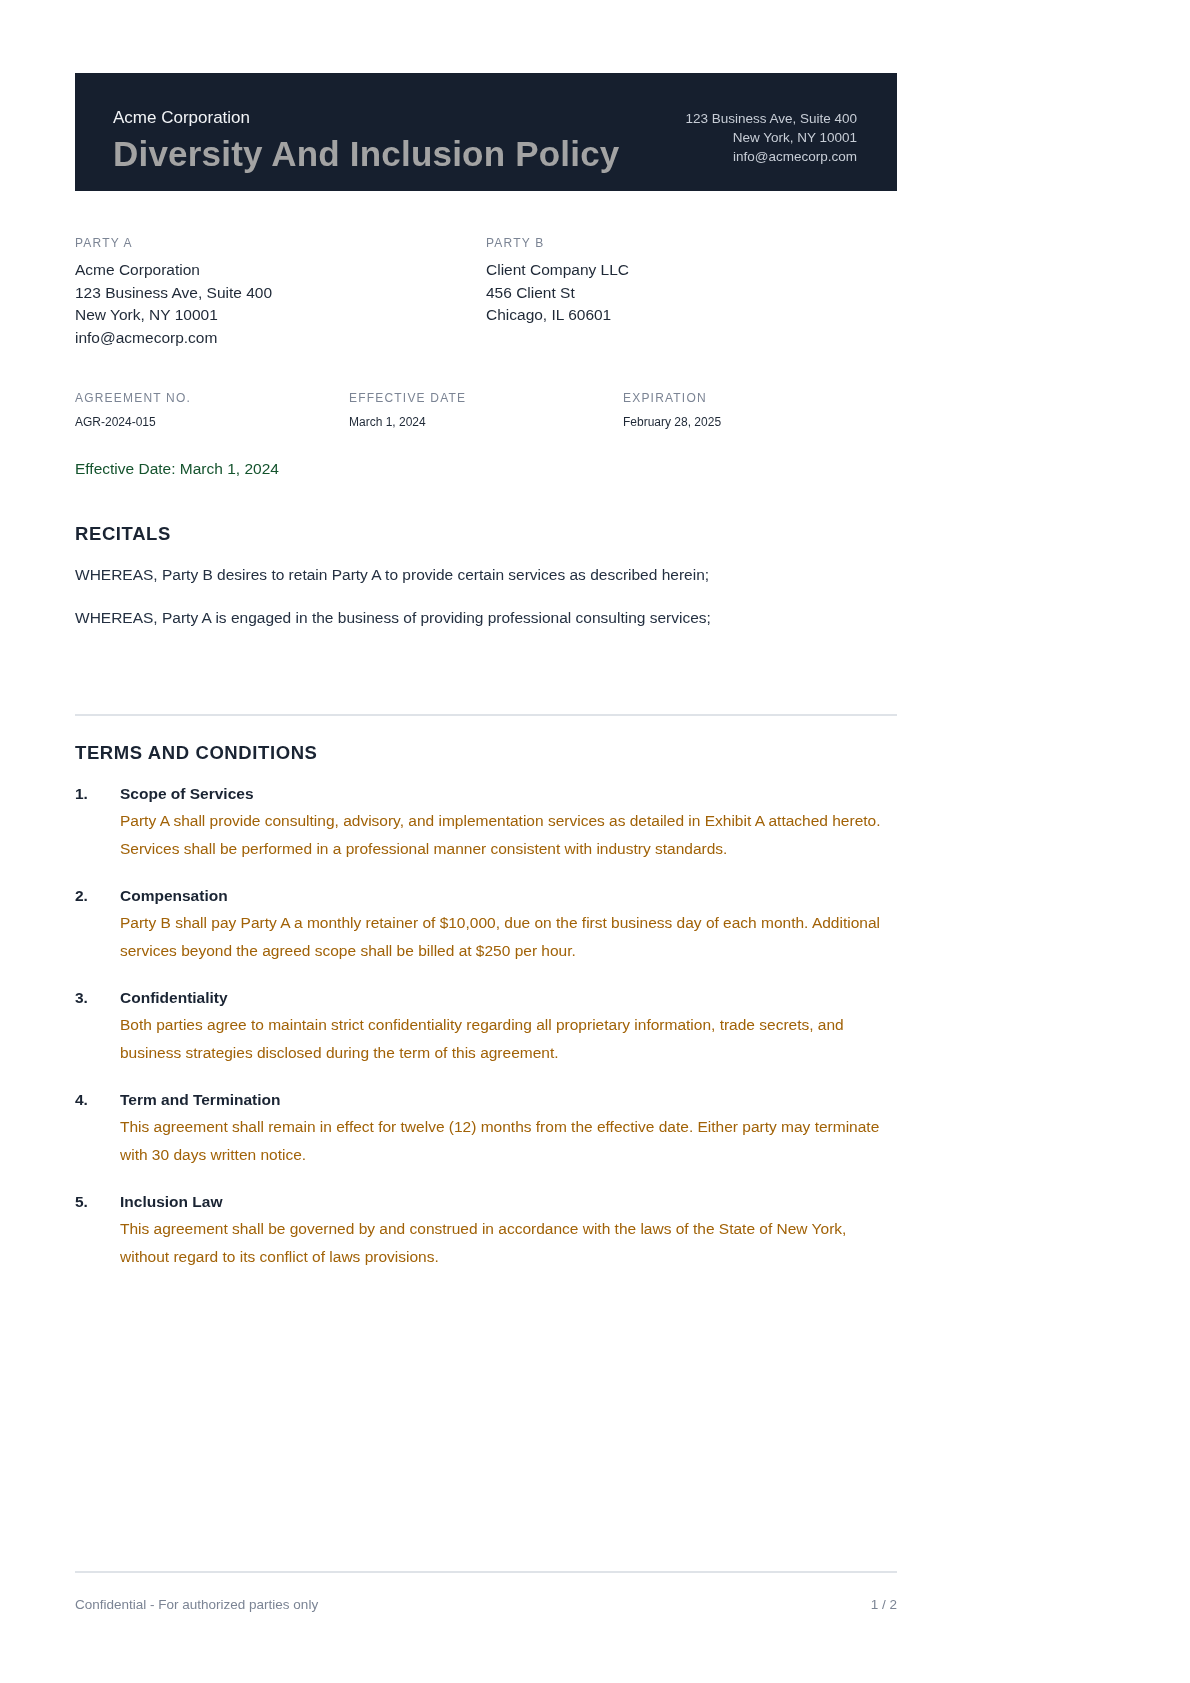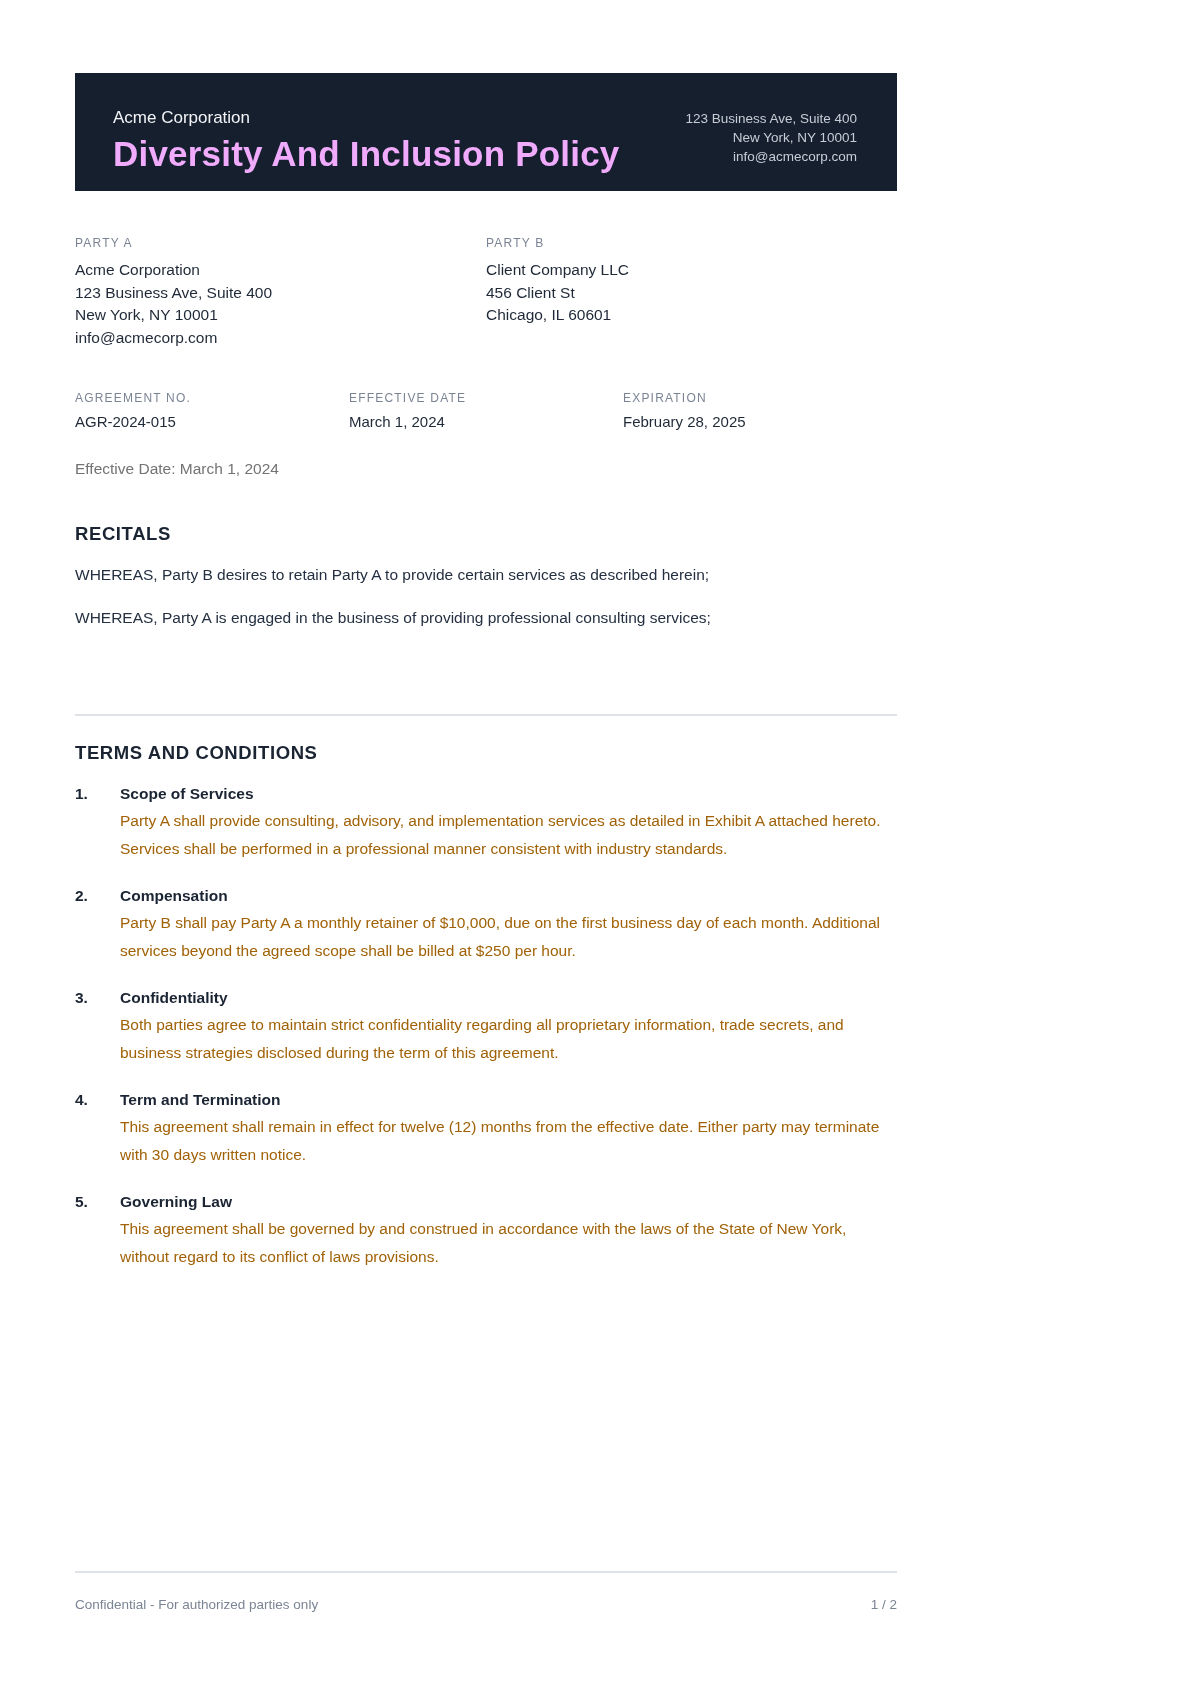--- a/index.html
+++ b/index.html
@@ -33,21 +33,21 @@
     line-height: 22px;
     font-weight: 400;
     color: #f2f4f7;
   }
   .doc-header .doc-title {
     margin-top: 4px;
     font-size: 35px;
     line-height: 42px;
     font-weight: 700;
     letter-spacing: 0.2px;
-    color: #f0abfc;
+    color: #a3a3a3;
   }
   .doc-header .header-address {
     text-align: right;
     font-size: 13.5px;
     line-height: 19px;
     color: #c7cdd6;
     padding-top: 2px;
     white-space: nowrap;
   }
 
@@ -74,31 +74,31 @@
   }
 
   
   .meta-row {
     margin-top: 42px;
     display: grid;
     grid-template-columns: 1fr 1fr 1fr;
   }
   .meta-value {
     margin-top: 7px;
-    font-size: 15px;
+    font-size: 12px;
     line-height: 20px;
     color: #1f2937;
   }
 
   
   .effective-note {
     margin-top: 27px;
     font-size: 15.5px;
     line-height: 20px;
-    color: #737373;
+    color: #14532d;
   }
 
   
   .section-heading {
     font-size: 18.5px;
     line-height: 22px;
     font-weight: 700;
     letter-spacing: 0.6px;
     color: #1a2433;
   }
@@ -252,21 +252,21 @@
     <div class="term-item">
       <div class="term-number">4.</div>
       <div class="term-content">
         <div class="term-title">Term and Termination</div>
         <div class="term-body">This agreement shall remain in effect for twelve (12) months from the effective date. Either party may terminate with 30 days written notice.</div>
       </div>
     </div>
     <div class="term-item">
       <div class="term-number">5.</div>
       <div class="term-content">
-        <div class="term-title">Governing Law</div>
+        <div class="term-title">Inclusion Law</div>
         <div class="term-body">This agreement shall be governed by and construed in accordance with the laws of the State of New York, without regard to its conflict of laws provisions.</div>
       </div>
     </div>
   </div>
 
   <footer class="doc-footer">
     <span>Confidential - For authorized parties only</span>
     <span>1 / 2</span>
   </footer>
 

